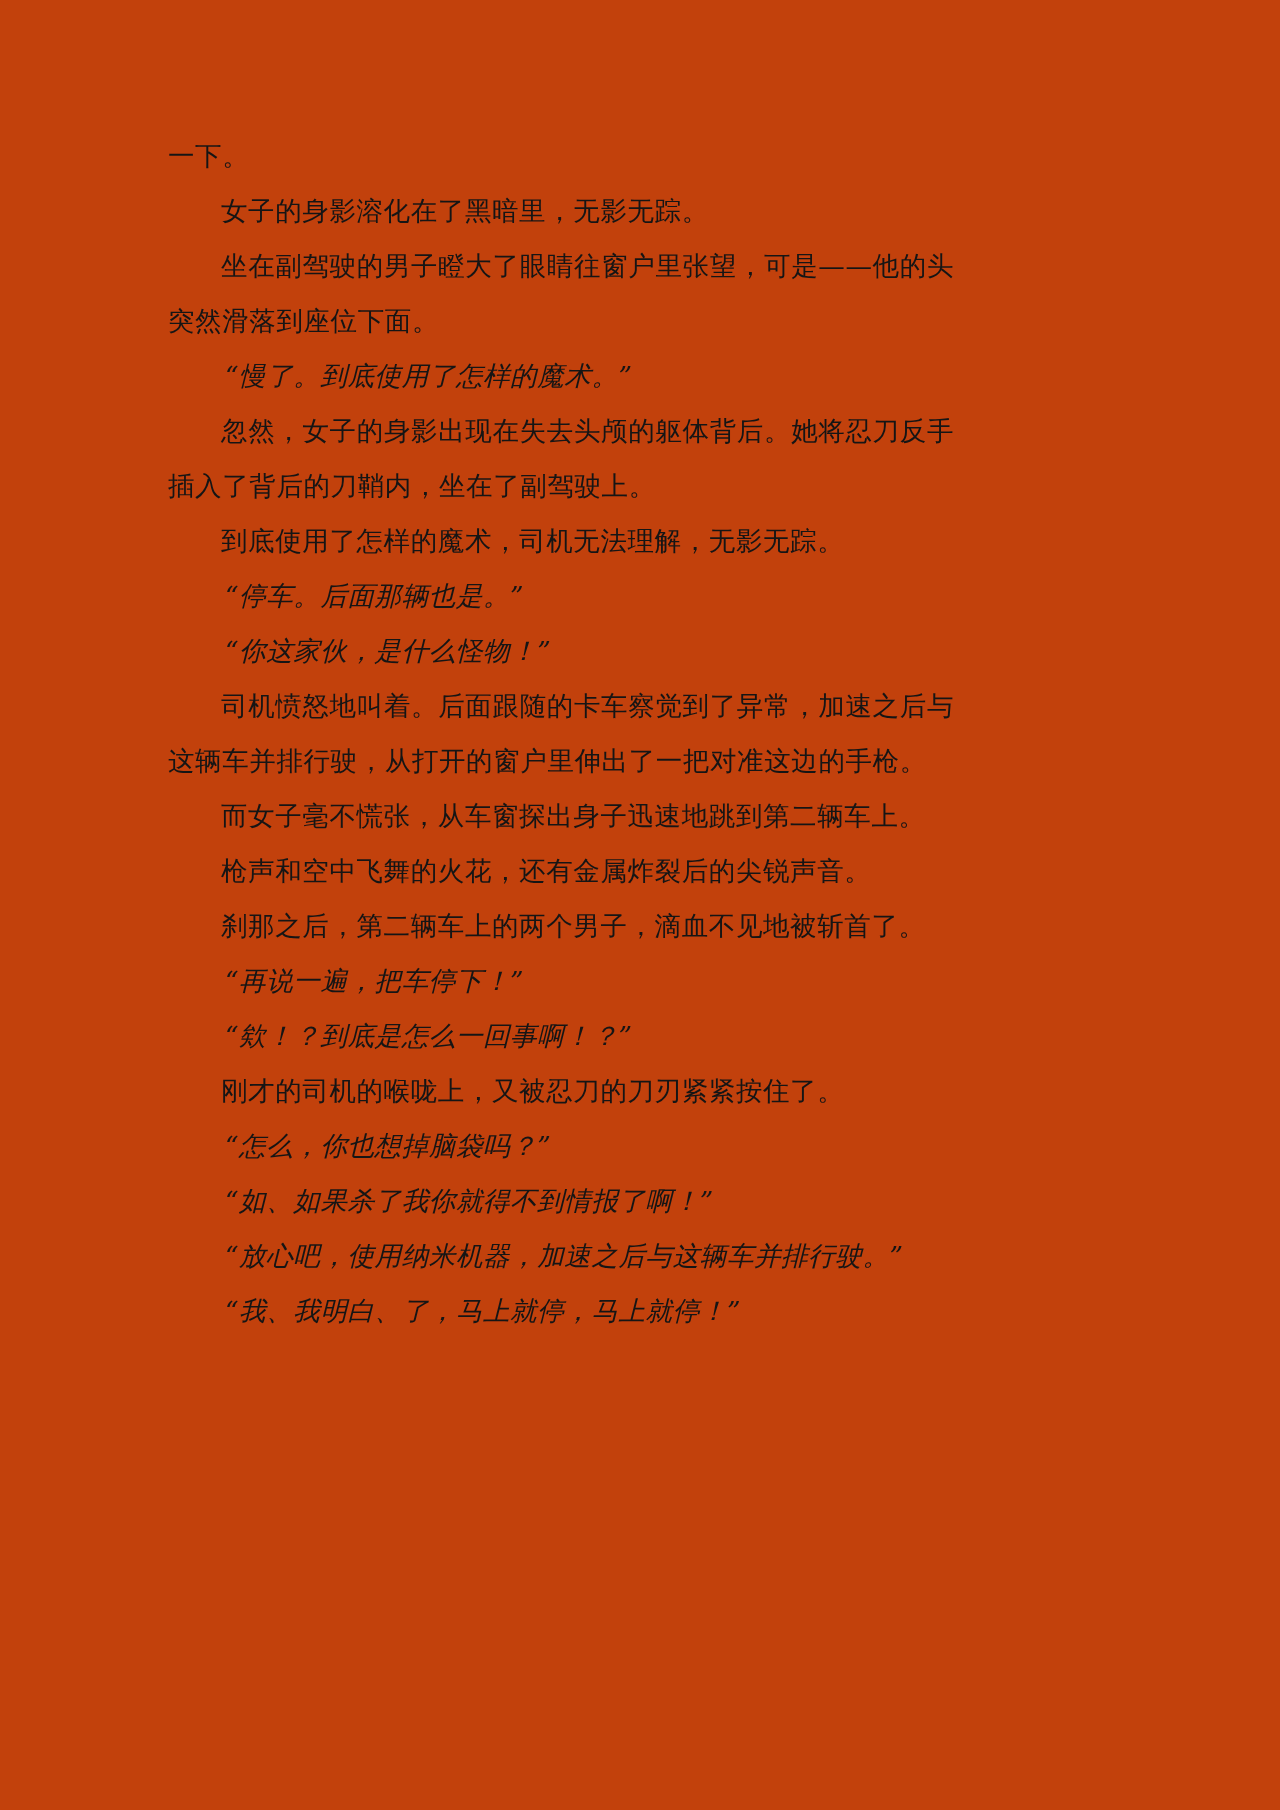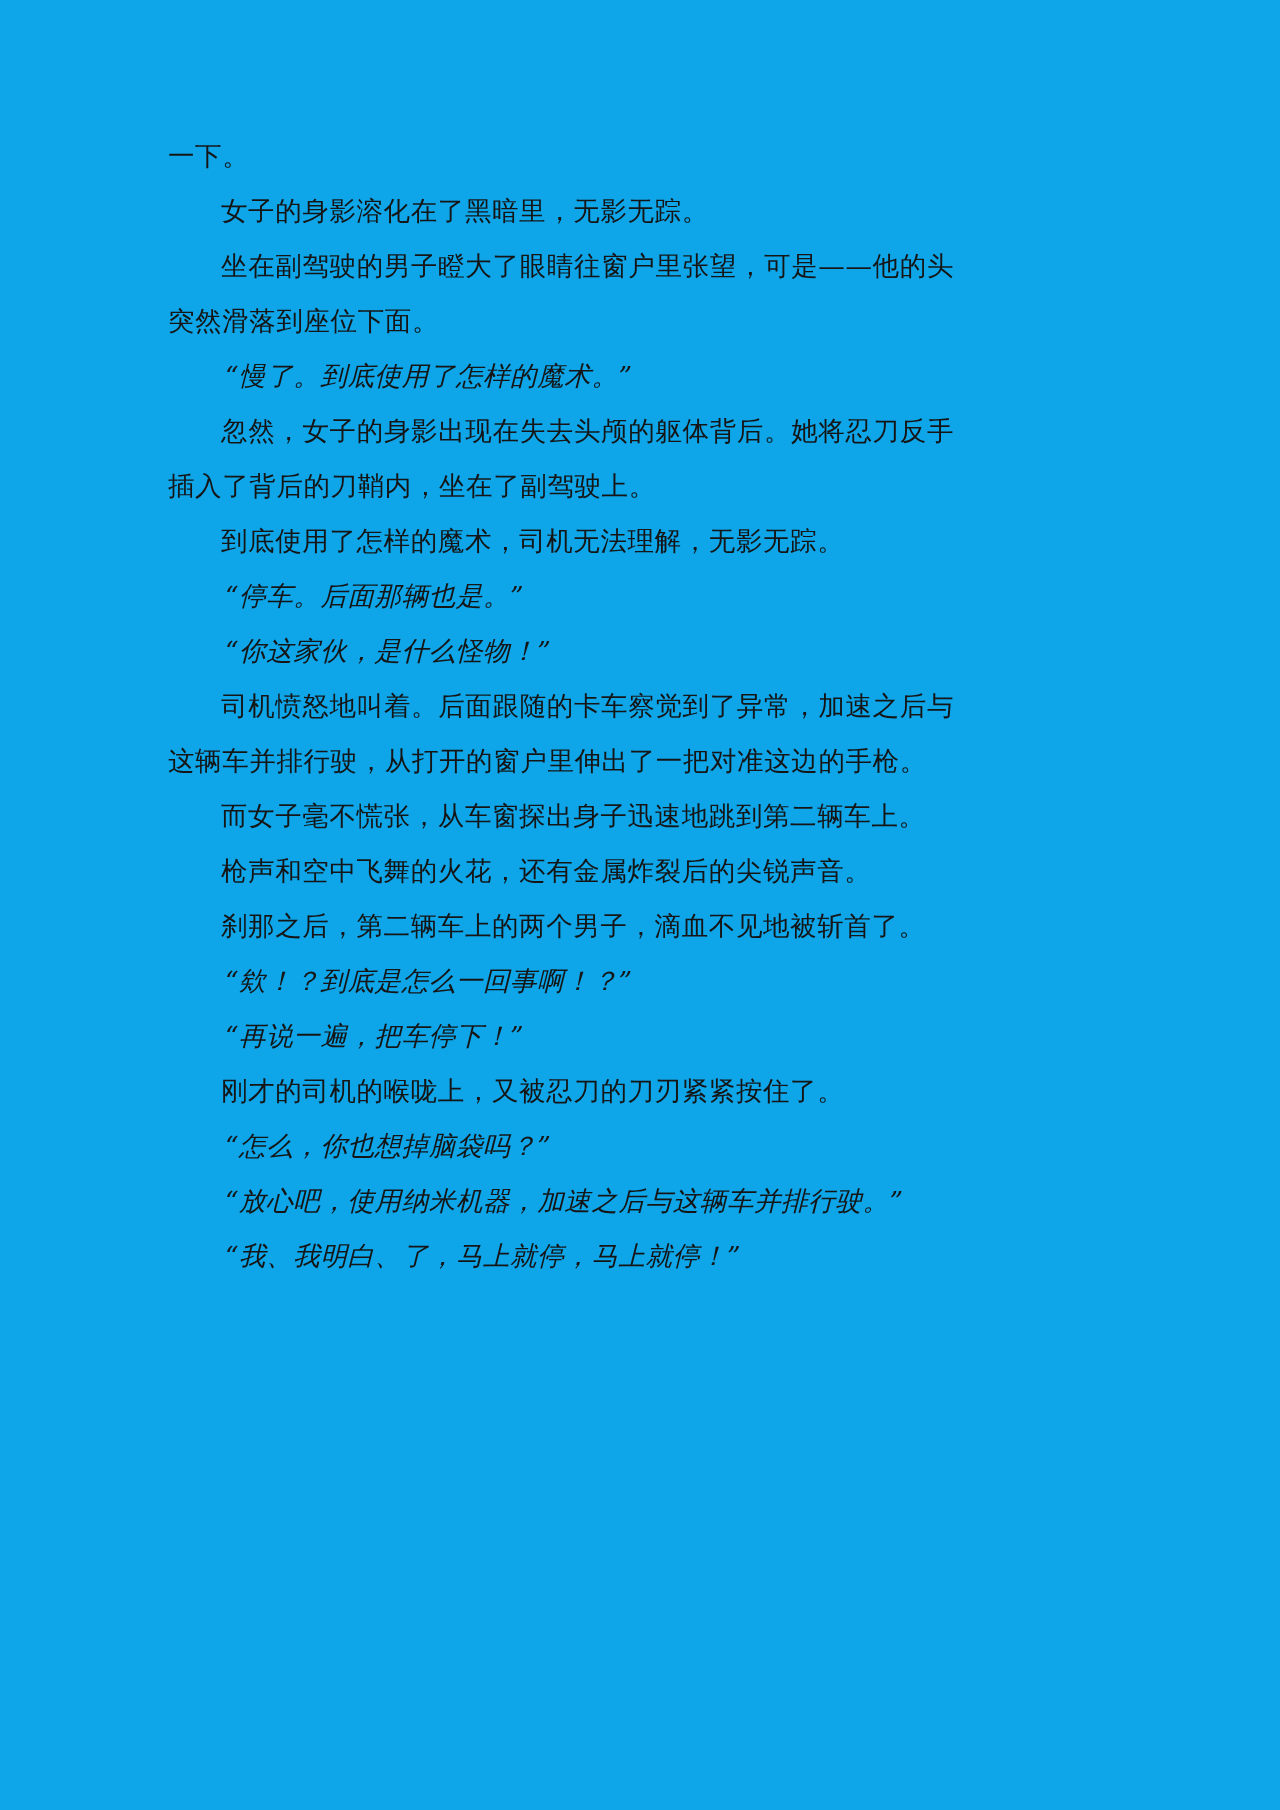--- a/index.html
+++ b/index.html
@@ -11,21 +11,21 @@
     width: 1280px;
     height: 1810px;
     font-family: "DejaVu Serif", "Liberation Serif", serif;
     color: #1a1a1a;
     overflow: hidden;
   }
   .page {
     position: relative;
     width: 1280px;
     height: 1810px;
-    background: #0ea5e9;
+    background: #c2410c;
     box-sizing: border-box;
   }
   .text-column {
     position: absolute;
     left: 168px;
     top: 128px;
     width: 786px;
   }
   .para {
     font-size: 26.5px;
@@ -59,21 +59,22 @@
     <p class="para indent">坐在副驾驶的男子瞪大了眼睛往窗户里张望，可是——他的头突然滑落到座位下面。</p>
     <p class="para italic">“慢了。到底使用了怎样的魔术。”</p>
     <p class="para indent">忽然，女子的身影出现在失去头颅的躯体背后。她将忍刀反手插入了背后的刀鞘内，坐在了副驾驶上。</p>
     <p class="para indent">到底使用了怎样的魔术，司机无法理解，无影无踪。</p>
     <p class="para italic">“停车。后面那辆也是。”</p>
     <p class="para italic">“你这家伙，是什么怪物！”</p>
     <p class="para indent">司机愤怒地叫着。后面跟随的卡车察觉到了异常，加速之后与这辆车并排行驶，从打开的窗户里伸出了一把对准这边的手枪。</p>
     <p class="para indent">而女子毫不慌张，从车窗探出身子迅速地跳到第二辆车上。</p>
     <p class="para indent">枪声和空中飞舞的火花，还有金属炸裂后的尖锐声音。</p>
     <p class="para indent">刹那之后，第二辆车上的两个男子，滴血不见地被斩首了。</p>
+    <p class="para italic">“再说一遍，把车停下！”</p>
     <p class="para italic">“欸！？到底是怎么一回事啊！？”</p>
-    <p class="para italic">“再说一遍，把车停下！”</p>
     <p class="para indent">刚才的司机的喉咙上，又被忍刀的刀刃紧紧按住了。</p>
     <p class="para italic">“怎么，你也想掉脑袋吗？”</p>
+    <p class="para italic">“如、如果杀了我你就得不到情报了啊！”</p>
     <p class="para italic">“放心吧，使用纳米机器，加速之后与这辆车并排行驶。”</p>
     <p class="para italic">“我、我明白、了，马上就停，马上就停！”</p>
 
   </div>
 </div>
 
 </body></html>

